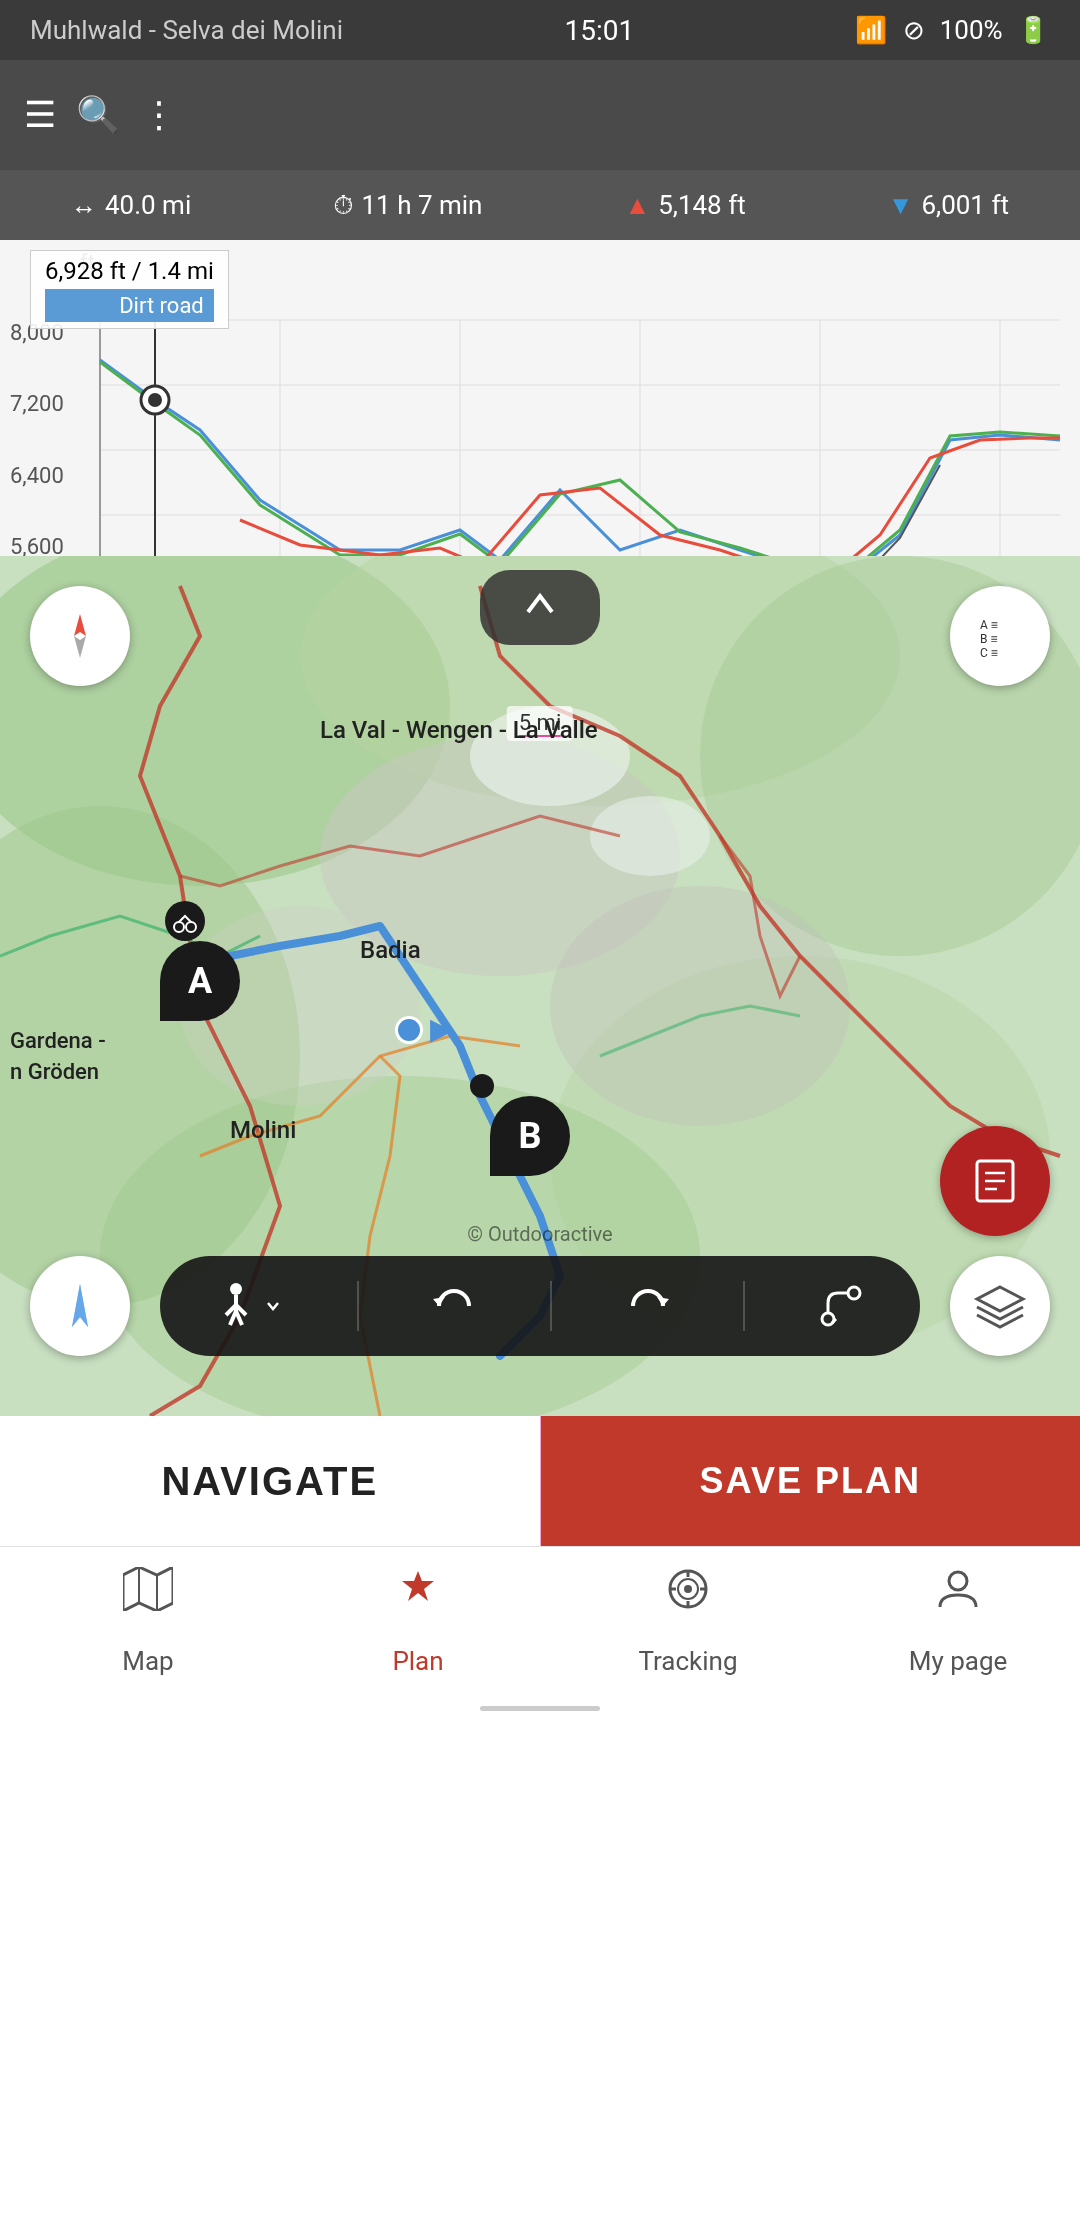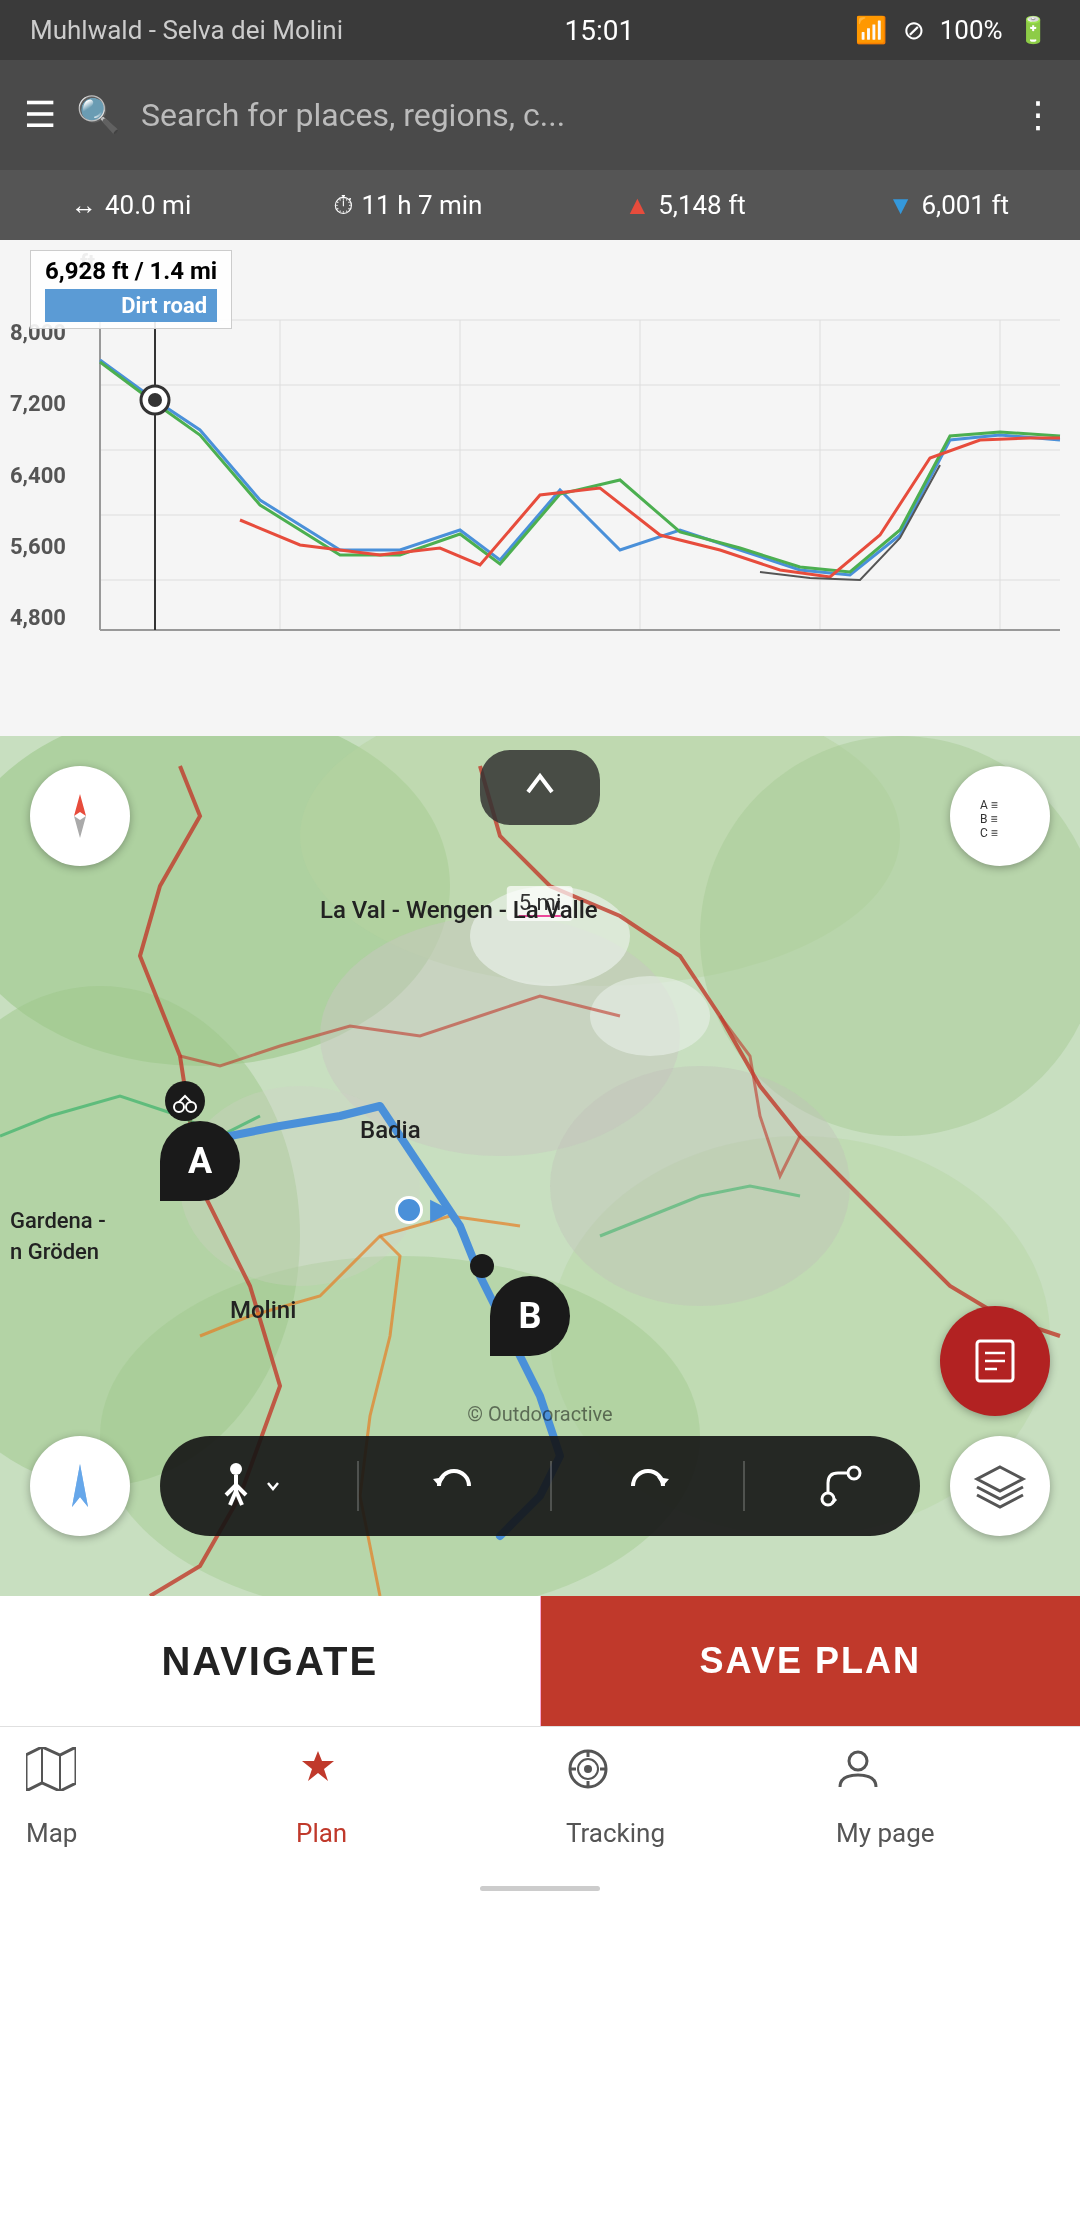--- a/index.html
+++ b/index.html
@@ -58,25 +58,24 @@
       align-items: center;
       justify-content: space-around;
       color: #fff;
       font-size: 26px;
     }
     .stat-item { display: flex; align-items: center; gap: 8px; }
 
     
     .chart-area {
       width: 100%;
-      height: 496px;
+      height: 316px;
       background: #f5f5f5;
       position: relative;
       padding: 10px 0 0 0;
-      font-weight: bold;
     }
     .chart-tooltip {
       position: absolute;
       top: 10px;
       left: 30px;
       background: rgba(255,255,255,0.9);
       border: 1px solid #ccc;
       padding: 6px 14px;
       font-size: 24px;
       z-index: 5;
@@ -311,22 +310,22 @@
       background: #fff;
       border-top: 1px solid #e0e0e0;
       display: flex;
       align-items: flex-start;
       padding-top: 20px;
     }
     .nav-item {
       flex: 1;
       display: flex;
       flex-direction: column;
-      align-items: flex-start;
-      gap: 16px;
+      align-items: center;
+      gap: 24px;
       cursor: pointer;
       margin-left: 26px;
     }
     .nav-icon { font-size: 44px; color: #555; }
     .nav-icon.active { color: #c0392b; }
     .nav-label { font-size: 26px; color: #555; }
     .nav-label.active { color: #c0392b; }
     .nav-indicator {
       width: 120px;
       height: 5px;
@@ -356,21 +355,20 @@
     <span>📶</span>
     <span>⊘</span>
     <span>100%</span>
     <span>🔋</span>
   </div>
 </div>
 
 <div class="search-bar">
   <span class="hamburger-icon">☰</span>
   <span class="search-icon">🔍</span>
-  <div class="search-input-area">Search for places, regions, c...</div>
   <span class="more-icon">⋮</span>
 </div>
 
 <div class="stats-bar">
   <div class="stat-item">
     <span>↔</span>
     <span>40.0 mi</span>
   </div>
   <div class="stat-item">
     <span>⏱</span>

